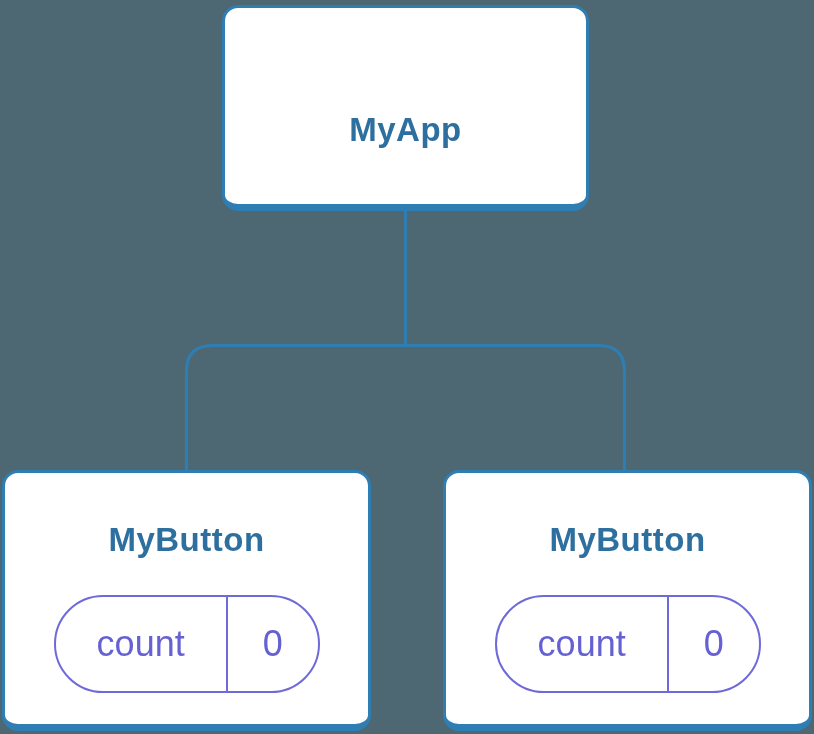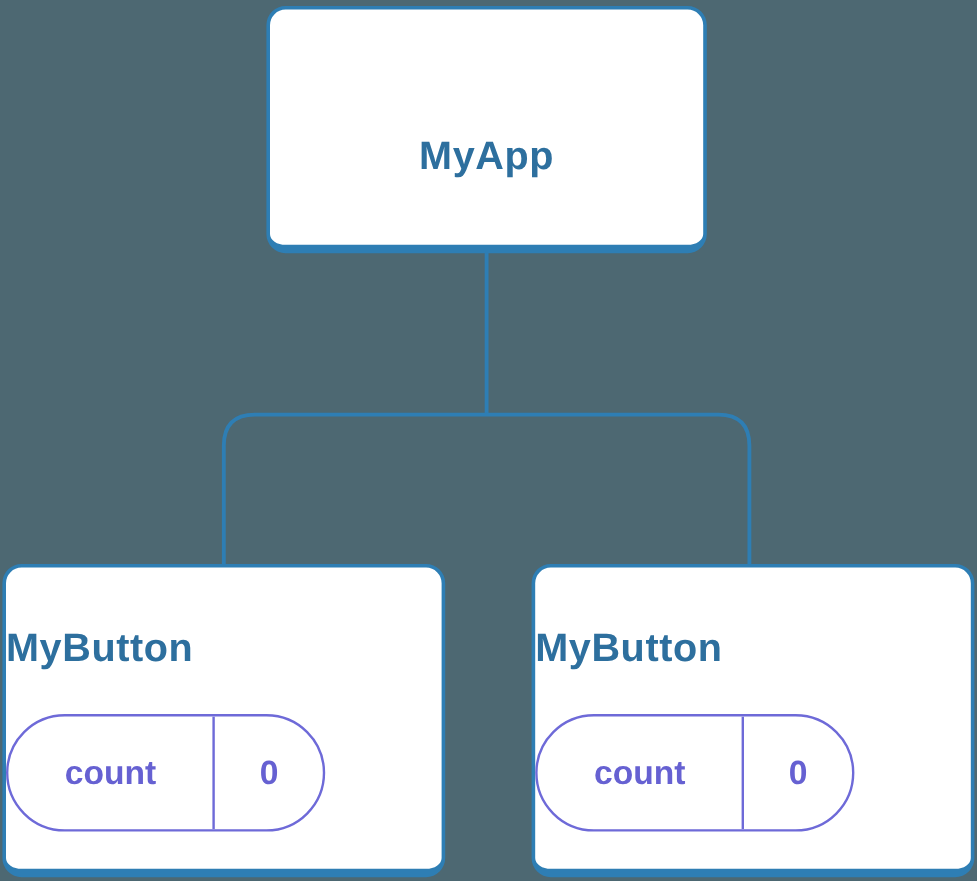--- a/index.html
+++ b/index.html
@@ -40,21 +40,21 @@
     width: 367px; height: 206px;
     display: flex;
     align-items: center;
     justify-content: center;
   }
   .node-child {
     top: 470px;
     width: 369px; height: 261px;
     display: flex;
     flex-direction: column;
-    align-items: flex-start;
+    align-items: center;
   }
   .node-child-left  { left: 2px; }
   .node-child-right { left: 443px; }
   .node-title {
     font-size: 33px;
     font-weight: 700;
     letter-spacing: 0.5px;
     color: var(--node-title);
     line-height: 44px;
     white-space: nowrap;
@@ -83,22 +83,22 @@
     width: 0;
     border-left: 2px solid var(--state-accent);
   }
   .state-value-cell {
     flex: 1 1 auto;
     display: flex;
     align-items: center;
     justify-content: center;
   }
   .state-text {
-    font-size: 28px;
-    font-weight: 700;
+    font-size: 36px;
+    font-weight: 400;
     color: var(--state-text);
     line-height: 1;
     white-space: nowrap;
   }
 </style>
 </head>
 <body>
 
 <div class="canvas">
 

